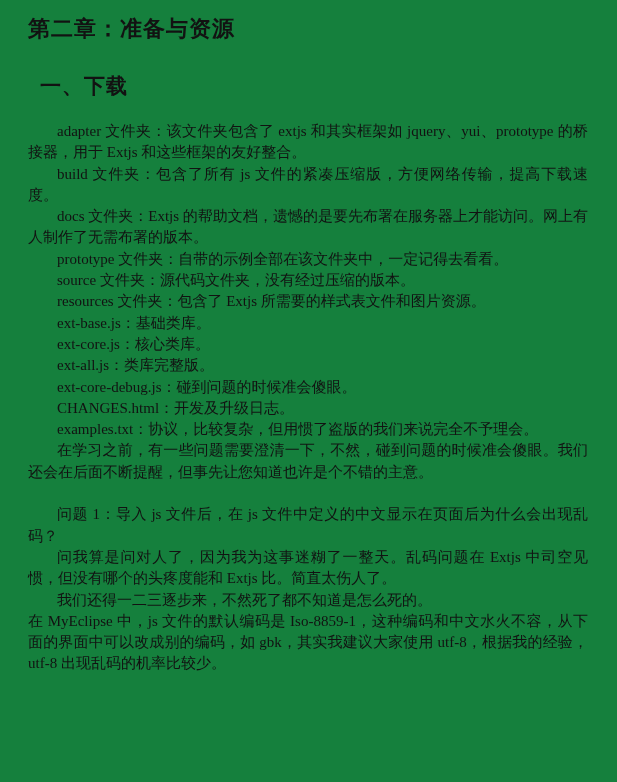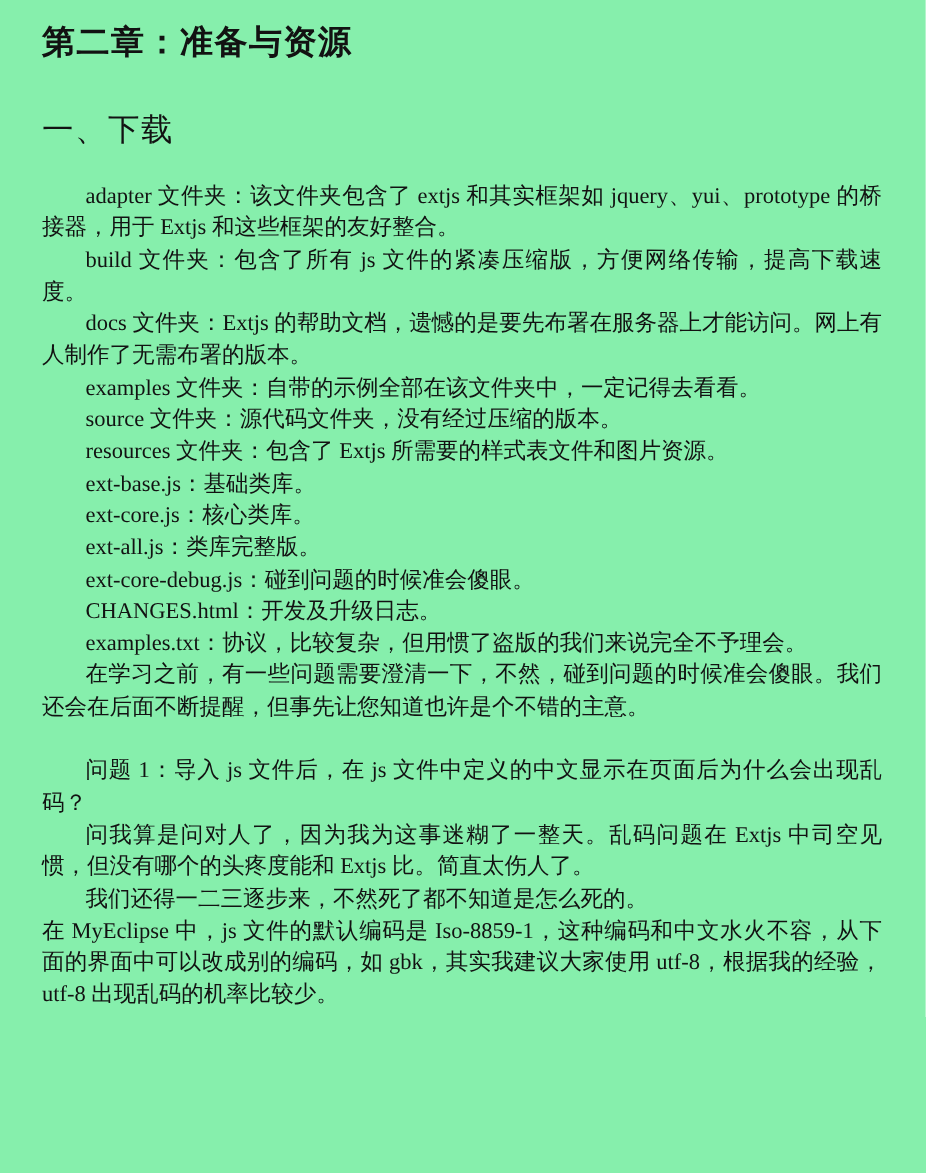--- a/index.html
+++ b/index.html
@@ -3,59 +3,59 @@
 <meta charset="utf-8">
 <style>
   * { margin: 0; padding: 0; box-sizing: border-box; }
   html, body { background: #ffffff; }
   body {
     width: 617px; height: 782px; overflow: hidden;
     font-family: "Liberation Serif", "DejaVu Serif", serif;
   }
   .page {
     width: 617px; height: 782px;
-    background: #86efac; color: #121212;
+    background: #15803d; color: #121212;
     padding: 16px 29px 0 28px;
   }
   .chapter-title {
     font-family: "DejaVu Sans", "Liberation Sans", sans-serif;
     font-weight: 700;
     font-size: 22px;
     line-height: 26px;
     letter-spacing: 1px;
     margin-bottom: 31px;
   }
   .section-heading {
     font-family: "DejaVu Sans", "Liberation Sans", sans-serif;
-    font-weight: 400;
+    font-weight: 700;
     font-size: 21px;
     line-height: 26px;
     letter-spacing: 1px;
-    margin: 10px 0 22px 0;
+    margin: 10px 0 22px 12px;
   }
   .para {
     font-size: 15px;
     line-height: 21.3px;
     text-align: justify;
     color: #121212;
   }
   .para.indent { text-indent: 29px; }
   .blank-line { height: 21.3px; }
 </style>
 </head>
 <body>
 
 <div class="page">
   <h1 class="chapter-title">第二章：准备与资源</h1>
   <div id="sections">
       <h2 class="section-heading">一、下载</h2>
       <p class="para indent">adapter 文件夹：该文件夹包含了 extjs 和其实框架如 jquery、yui、prototype 的桥接器，用于 Extjs 和这些框架的友好整合。</p>
       <p class="para indent">build 文件夹：包含了所有 js 文件的紧凑压缩版，方便网络传输，提高下载速度。</p>
       <p class="para indent">docs 文件夹：Extjs 的帮助文档，遗憾的是要先布署在服务器上才能访问。网上有人制作了无需布署的版本。</p>
-      <p class="para indent">examples 文件夹：自带的示例全部在该文件夹中，一定记得去看看。</p>
+      <p class="para indent">prototype 文件夹：自带的示例全部在该文件夹中，一定记得去看看。</p>
       <p class="para indent">source 文件夹：源代码文件夹，没有经过压缩的版本。</p>
       <p class="para indent">resources 文件夹：包含了 Extjs 所需要的样式表文件和图片资源。</p>
       <p class="para indent">ext-base.js：基础类库。</p>
       <p class="para indent">ext-core.js：核心类库。</p>
       <p class="para indent">ext-all.js：类库完整版。</p>
       <p class="para indent">ext-core-debug.js：碰到问题的时候准会傻眼。</p>
       <p class="para indent">CHANGES.html：开发及升级日志。</p>
       <p class="para indent">examples.txt：协议，比较复杂，但用惯了盗版的我们来说完全不予理会。</p>
       <p class="para indent">在学习之前，有一些问题需要澄清一下，不然，碰到问题的时候准会傻眼。我们还会在后面不断提醒，但事先让您知道也许是个不错的主意。</p>
       <div class="blank-line"></div>

